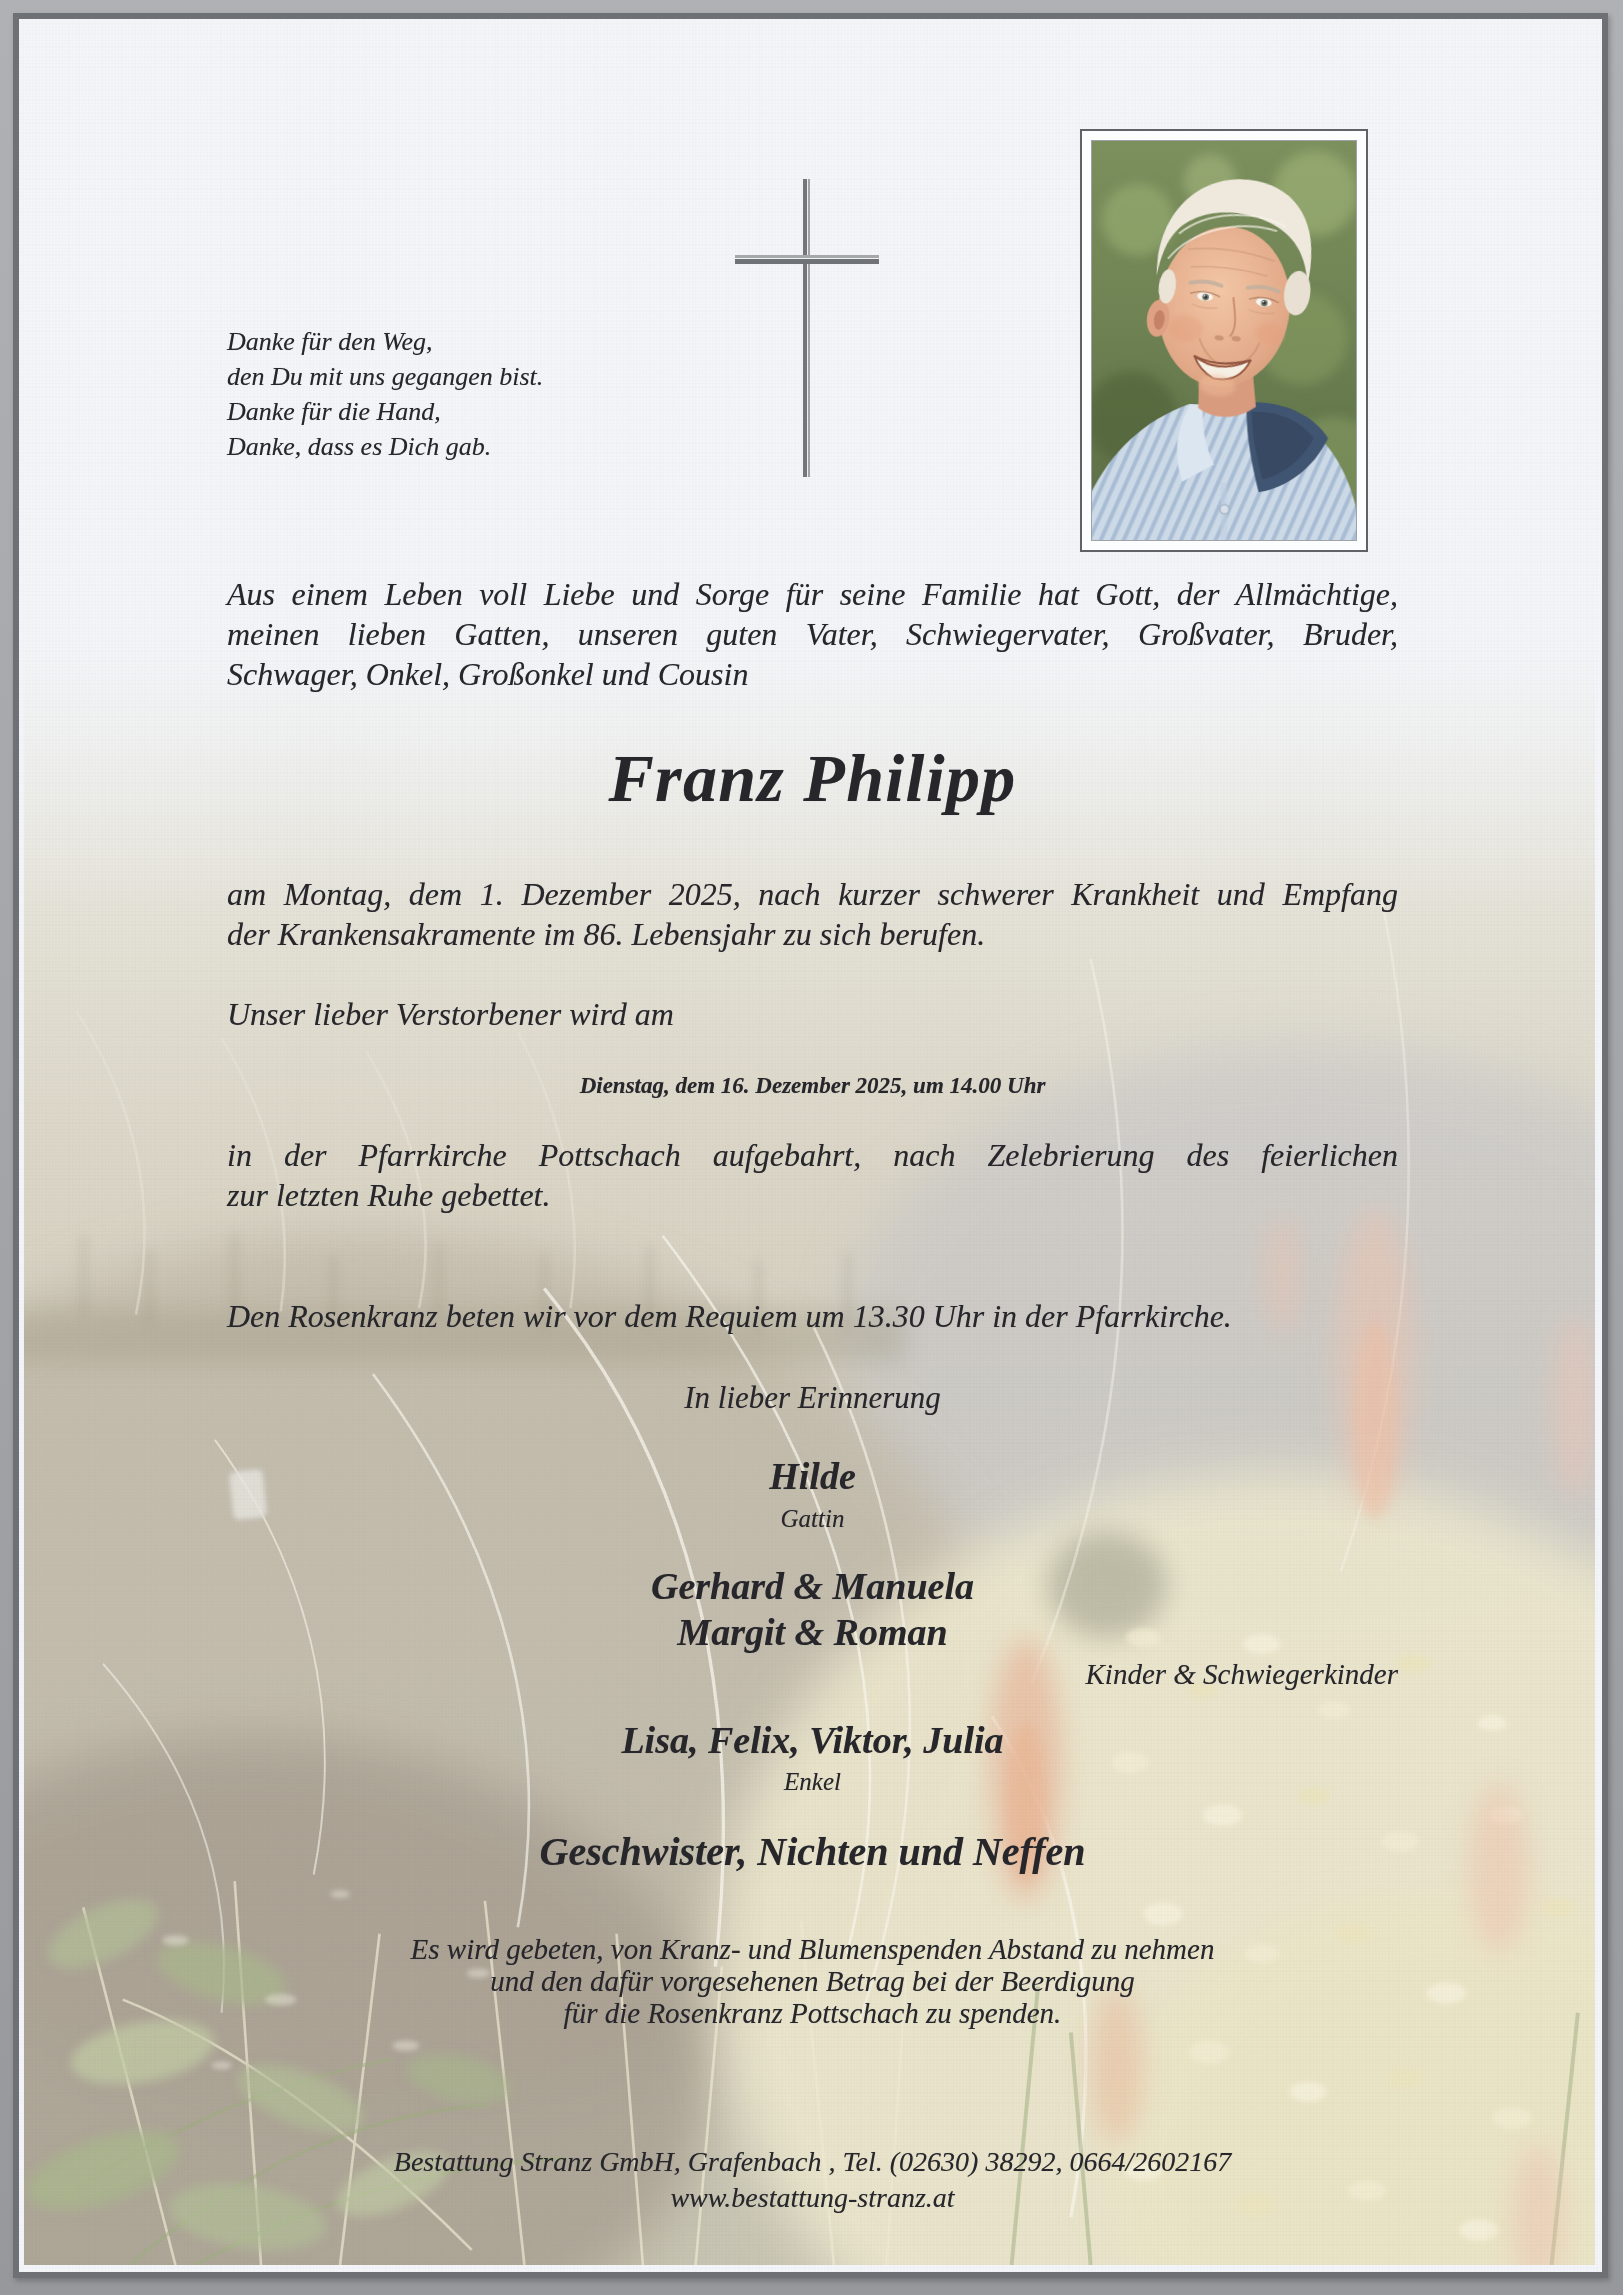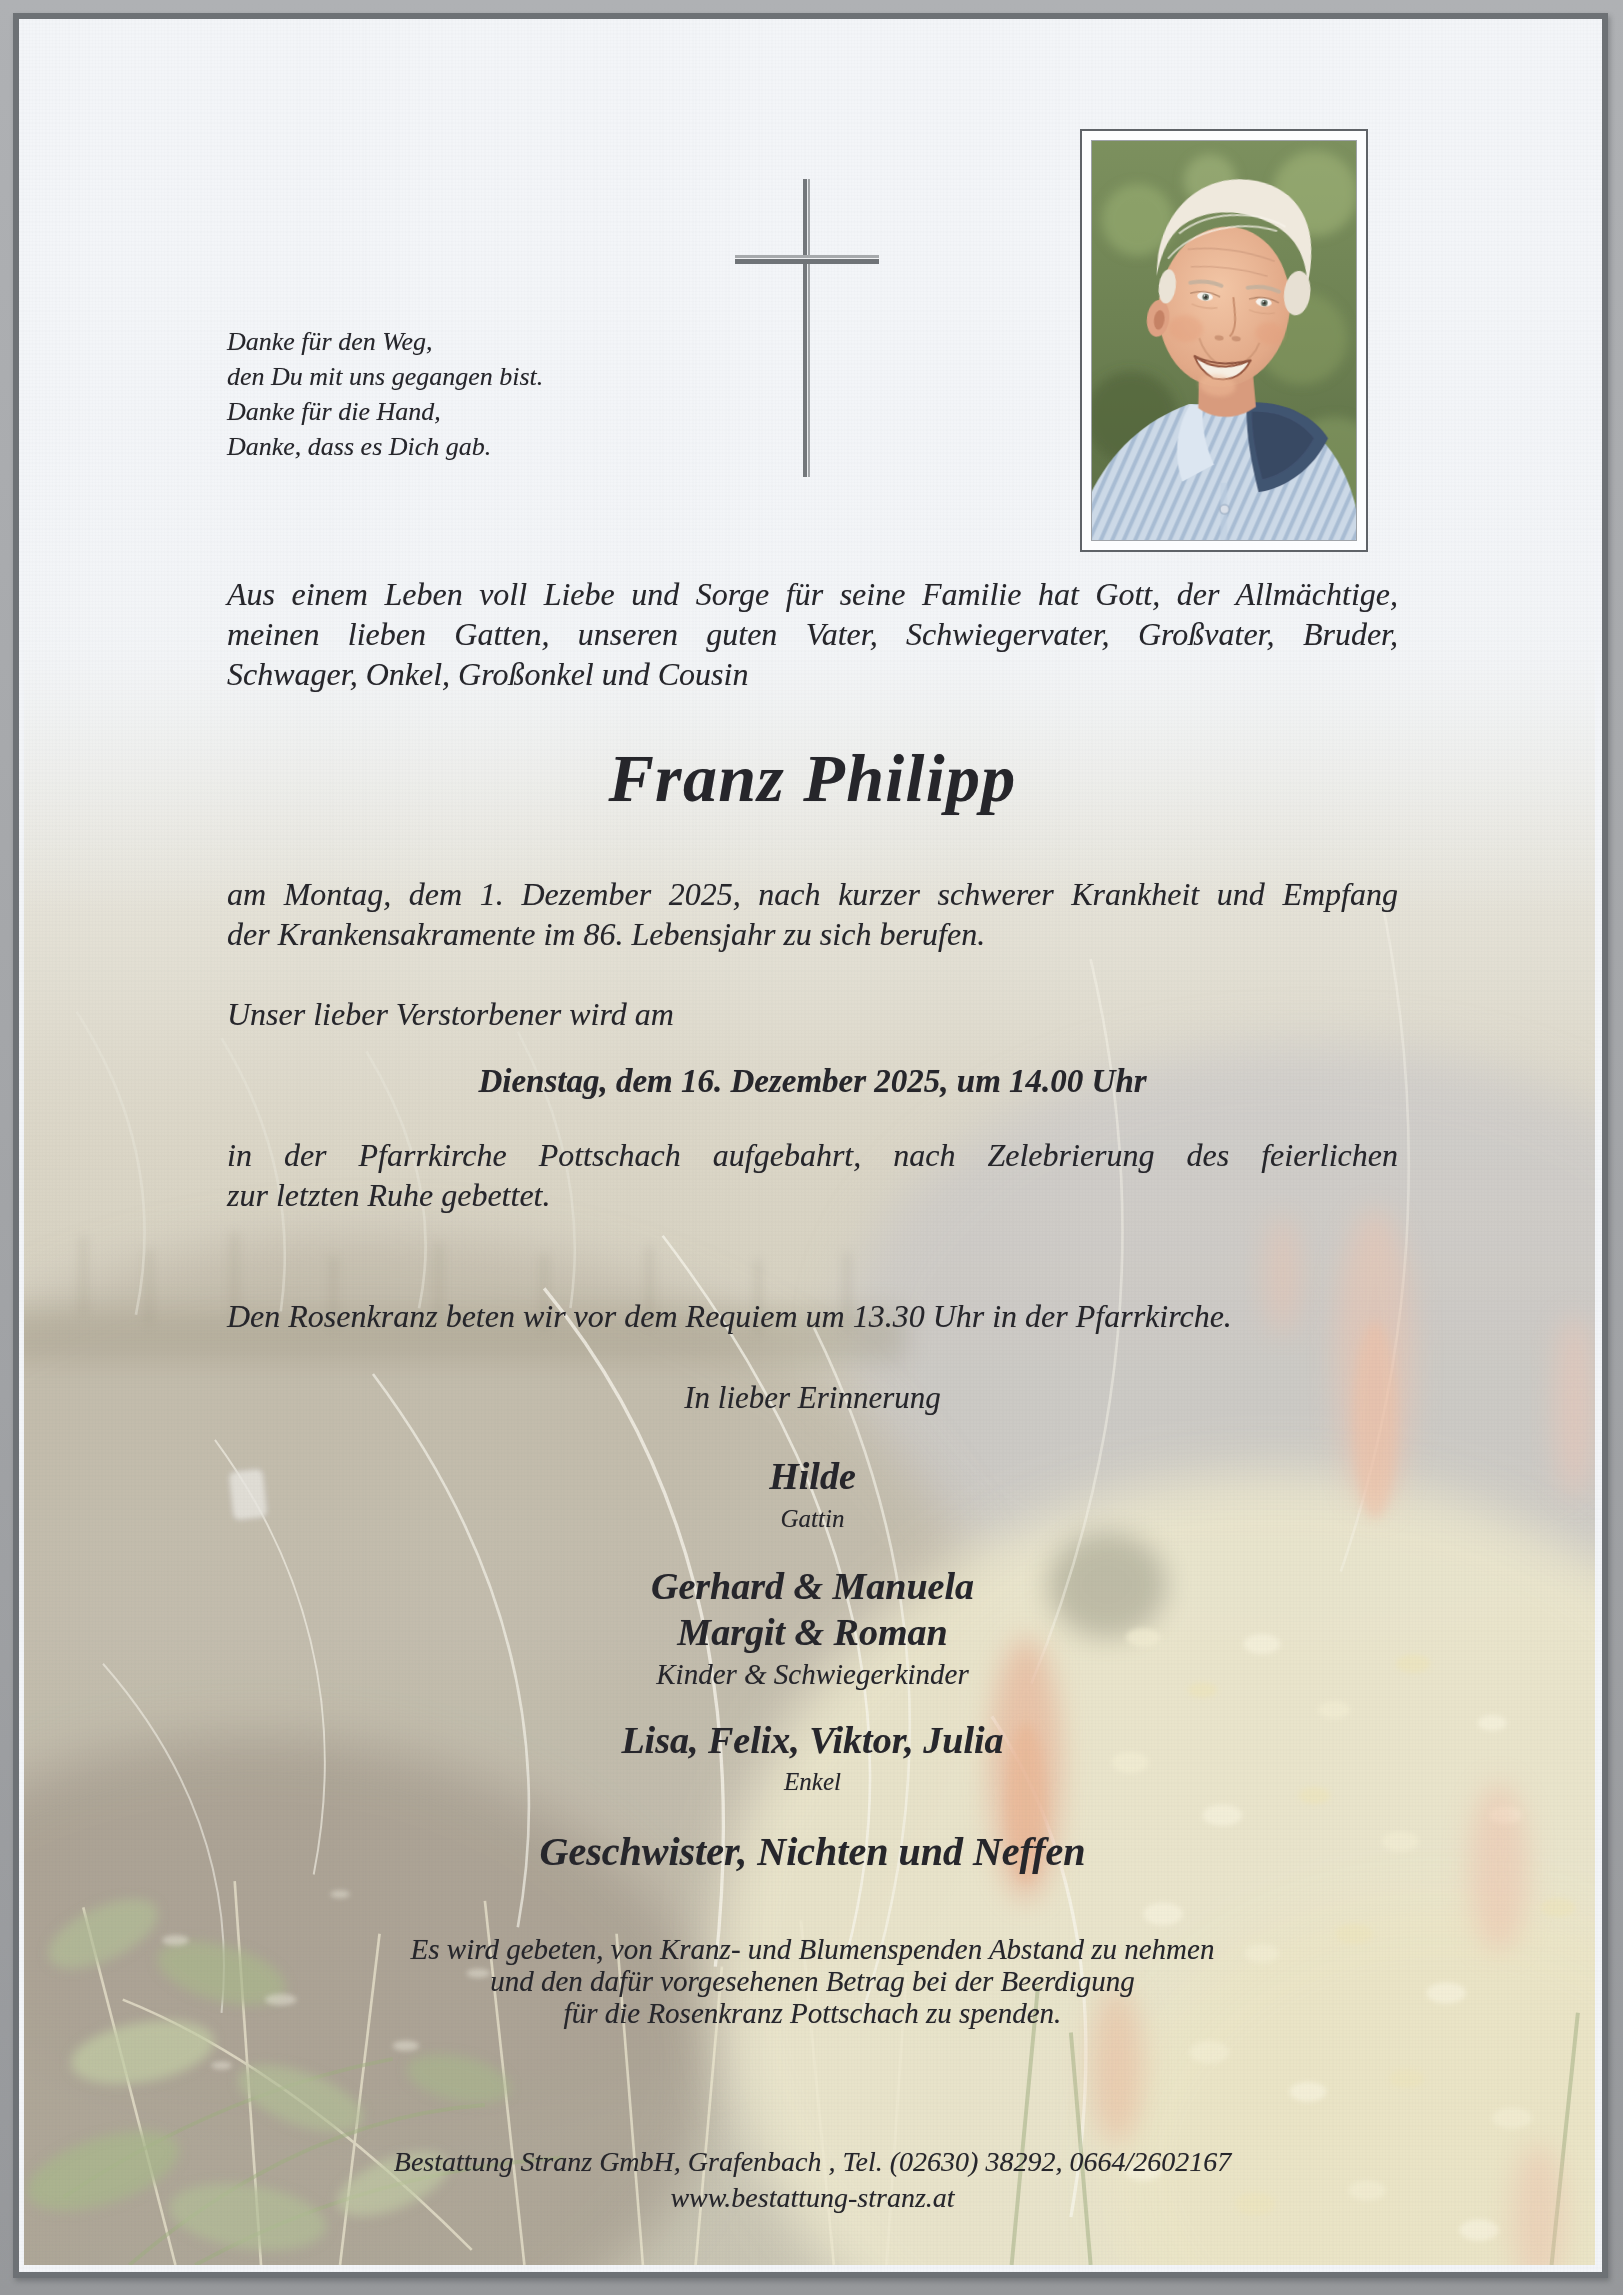--- a/index.html
+++ b/index.html
@@ -15,25 +15,25 @@
   .bgart svg{display:block;width:100%;height:100%;}
 
   .txt{position:absolute;left:227px;width:1171px;color:#26262b;font-style:italic;z-index:5;
        text-shadow:0 0 0.7px rgba(38,38,48,.35);}
   .ctr{text-align:center;}
   .jl{text-align:justify;text-align-last:justify;}
   .b{font-weight:bold;}
   .poem{font-size:26px;line-height:35px;width:724px;}
   .body49{font-size:32px;line-height:40px;}
   .name{font-size:68px;line-height:78px;letter-spacing:1.3px;}
-  .dt{font-size:33px;}
+  .dt{font-size:23px;margin-top:10px;}
   .nm58{font-size:38px;line-height:43px;}
   .nm60{font-size:40px;line-height:45px;}
   .rel38{font-size:25px;line-height:30px;}
-  .rel44{font-size:29px;line-height:34px;}
+  .rel44{font-size:29px;line-height:34px;text-align:right;}
   .don{font-size:29px;line-height:32px;}
   .fh{font-size:28px;line-height:36px;}
 
   .cross-v{position:absolute;left:803px;top:179px;width:7.2px;height:298px;z-index:3;
        background:linear-gradient(90deg,#73777b 0 55%,#eceef0 55% 72%,#a0a3a6 72% 100%);}
   .cross-h{position:absolute;left:735px;top:255px;width:144px;height:8.6px;z-index:3;
        background:linear-gradient(180deg,#a6a9ac 0 30%,#f0f1f3 30% 46%,#6f7377 46% 100%);}
 
   .photo{position:absolute;left:1080px;top:129px;width:288px;height:423px;box-sizing:border-box;
        border:2px solid #5f6368;background:#fcfdfe;padding:8.6px;z-index:4;}

